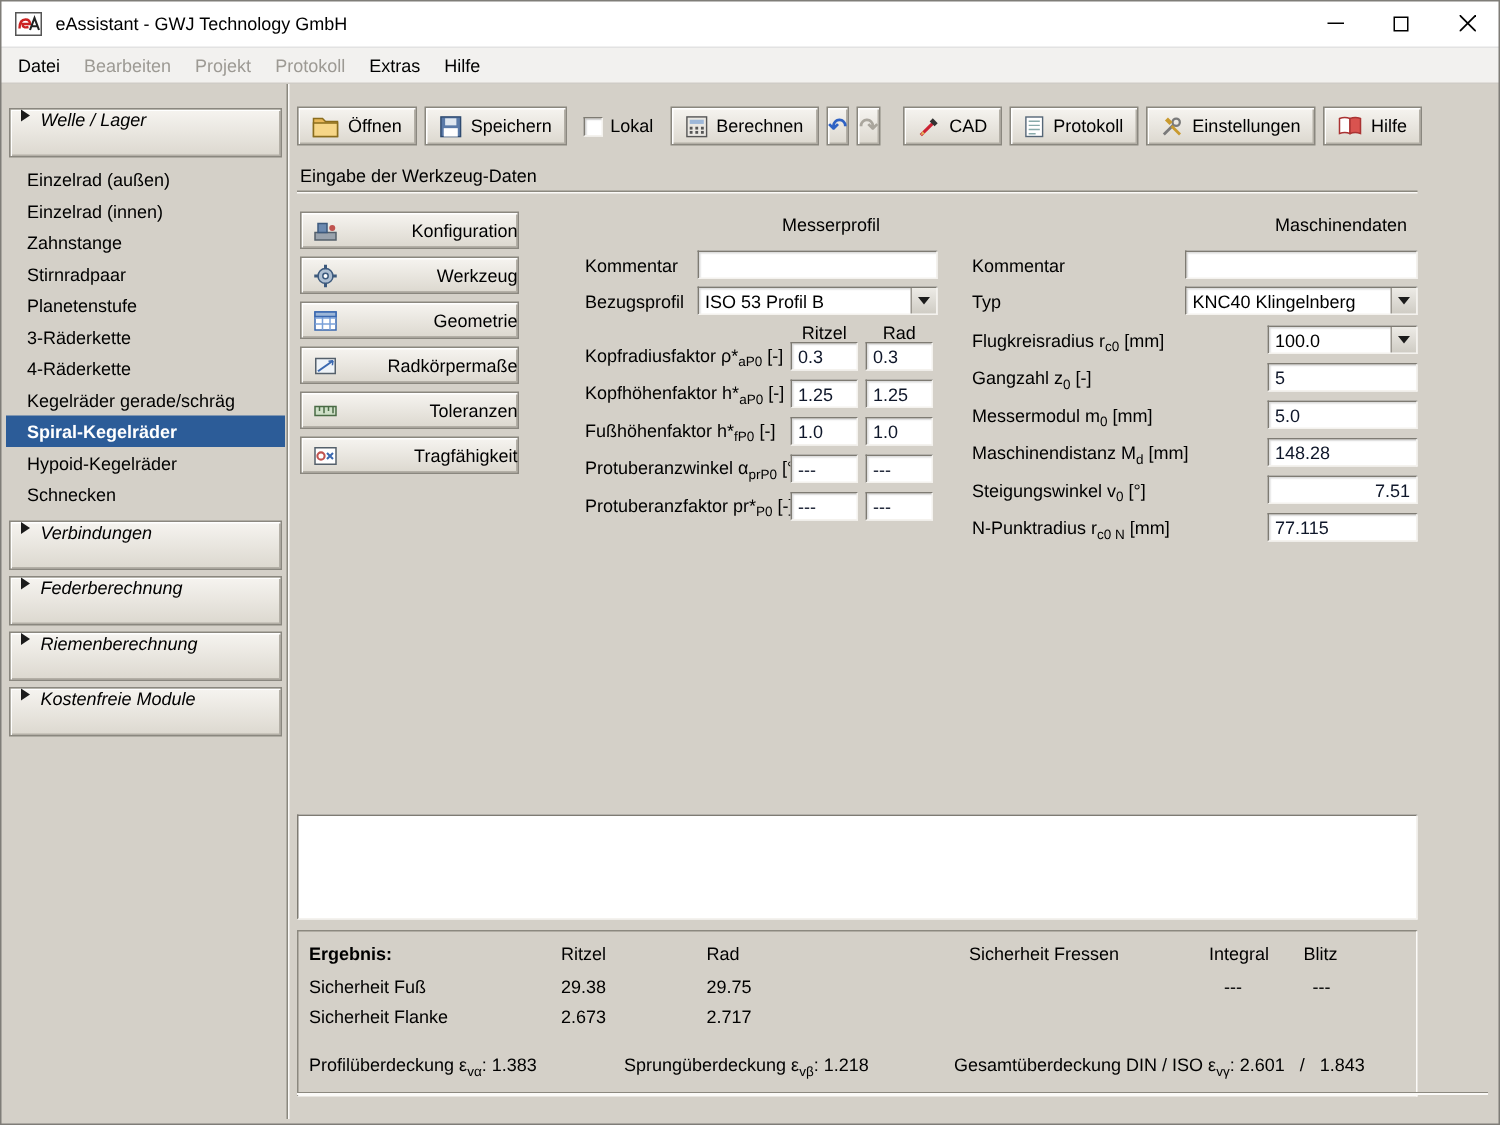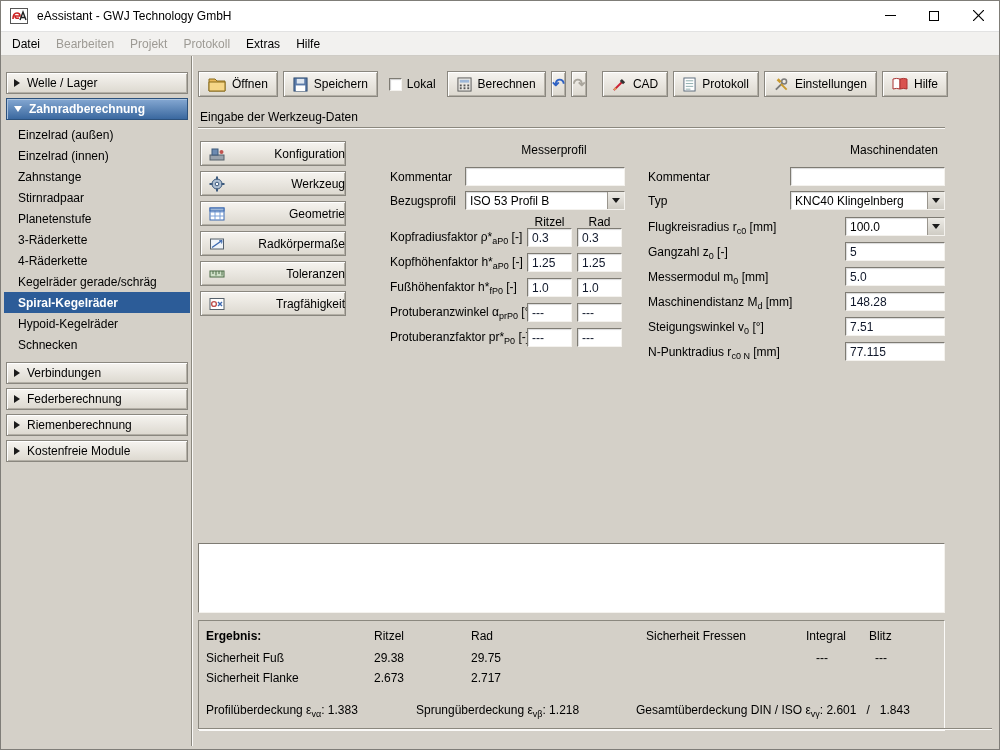--- a/index.html
+++ b/index.html
@@ -28,22 +28,22 @@
 
   
   .raised { background:linear-gradient(#f6f4f0,#dcd8cf); border:1px solid #8a877f;
             box-shadow:inset 1px 1px 0 #ffffff, inset -1px -1px 0 #b3afa6; }
   .etch { height:2px; background:linear-gradient(to bottom,#8b887f 1px,#fbfaf8 1px); }
 
   
   .sidebar { position:absolute; left:4px; top:60px; width:186px; height:684px; padding-top:12px; }
   .side-divider { position:absolute; left:191px; top:56px; width:2px; height:690px;
                   background:linear-gradient(to right,#8b887f 1px,#fbfaf8 1px); }
-  .side-header { height:22px; margin:0 2px 4px 2px; display:flex; align-items:center; gap:7px;
-                 padding-left:7px; cursor:default; }
+  .side-header { height:33px; margin:0 2px 4px 2px; display:flex; gap:7px;
+                 padding-left:7px; cursor:default;font-style:italic; }
   .side-header.blue { background:linear-gradient(#85a8d2,#3a689f); color:#fff; font-weight:bold;
                       border:1px solid #2c517c; box-shadow:inset 1px 1px 0 #a9c2de; }
   .tri-right { width:0; height:0; border-left:6px solid #1b1b1b; border-top:4px solid transparent; border-bottom:4px solid transparent; }
   .tri-down  { width:0; height:0; border-top:6px solid #fff; border-left:4px solid transparent; border-right:4px solid transparent; }
   .side-list { margin:2px 0 7px 0; }
   .side-item { height:21px; display:flex; align-items:center; padding-left:14px; cursor:default; white-space:nowrap; }
   .side-item.selected { background:#2c5c98; color:#fff; font-weight:bold; }
 
   
   .main { position:absolute; left:194px; top:60px; width:802px; height:684px; }
@@ -126,24 +126,20 @@
 </div>
 
 <div class="side-divider"></div>
 <div class="sidebar">
 
   <div class="side-header raised">
     <span class="tri-right"></span>
     <span>Welle / Lager</span>
   </div>
 
-  <div class="side-header blue">
-    <span class="tri-down"></span>
-    <span>Zahnradberechnung</span>
-  </div>
 
   <div class="side-list">
     <div class="side-item">Einzelrad (außen)</div>
     <div class="side-item">Einzelrad (innen)</div>
     <div class="side-item">Zahnstange</div>
     <div class="side-item">Stirnradpaar</div>
     <div class="side-item">Planetenstufe</div>
     <div class="side-item">3-Räderkette</div>
     <div class="side-item">4-Räderkette</div>
     <div class="side-item">Kegelräder gerade/schräg</div>
@@ -377,21 +373,21 @@
   <span class="lbl" style="left:454px;top:185px"><span>Gangzahl z</span><span class="sub">0</span><span> [-]</span></span>
   <input class="tfield ro" style="left: 651px; top: 182px; width: 100px;" value="5">
 
   <span class="lbl" style="left:454px;top:210px"><span>Messermodul m</span><span class="sub">0</span><span> [mm]</span></span>
   <input class="tfield ro" style="left: 651px; top: 207px; width: 100px;" value="5.0">
 
   <span class="lbl" style="left:454px;top:235px"><span>Maschinendistanz M</span><span class="sub">d</span><span> [mm]</span></span>
   <input class="tfield ro" style="left: 651px; top: 232px; width: 100px;" value="148.28">
 
   <span class="lbl" style="left:454px;top:260px"><span>Steigungswinkel v</span><span class="sub">0</span><span> [°]</span></span>
-  <input class="tfield ro" style="left: 651px; top: 257px; width: 100px;" value="7.51">
+  <input class="tfield ro" style="left: 651px; top: 257px; width: 100px; text-align: right;" value="7.51">
 
   <span class="lbl" style="left:454px;top:285px"><span>N-Punktradius r</span><span class="sub">c0 N</span><span> [mm]</span></span>
   <input class="tfield ro" style="left: 651px; top: 282px; width: 100px;" value="77.115">
 
   <div class="msgbox"></div>
 
   <div class="results">
     <span class="rtext bold" style="left:7px;top:8px">Ergebnis:</span>
     <span class="rtext" style="left:175px;top:8px">Ritzel</span>
     <span class="rtext" style="left:272px;top:8px">Rad</span>

